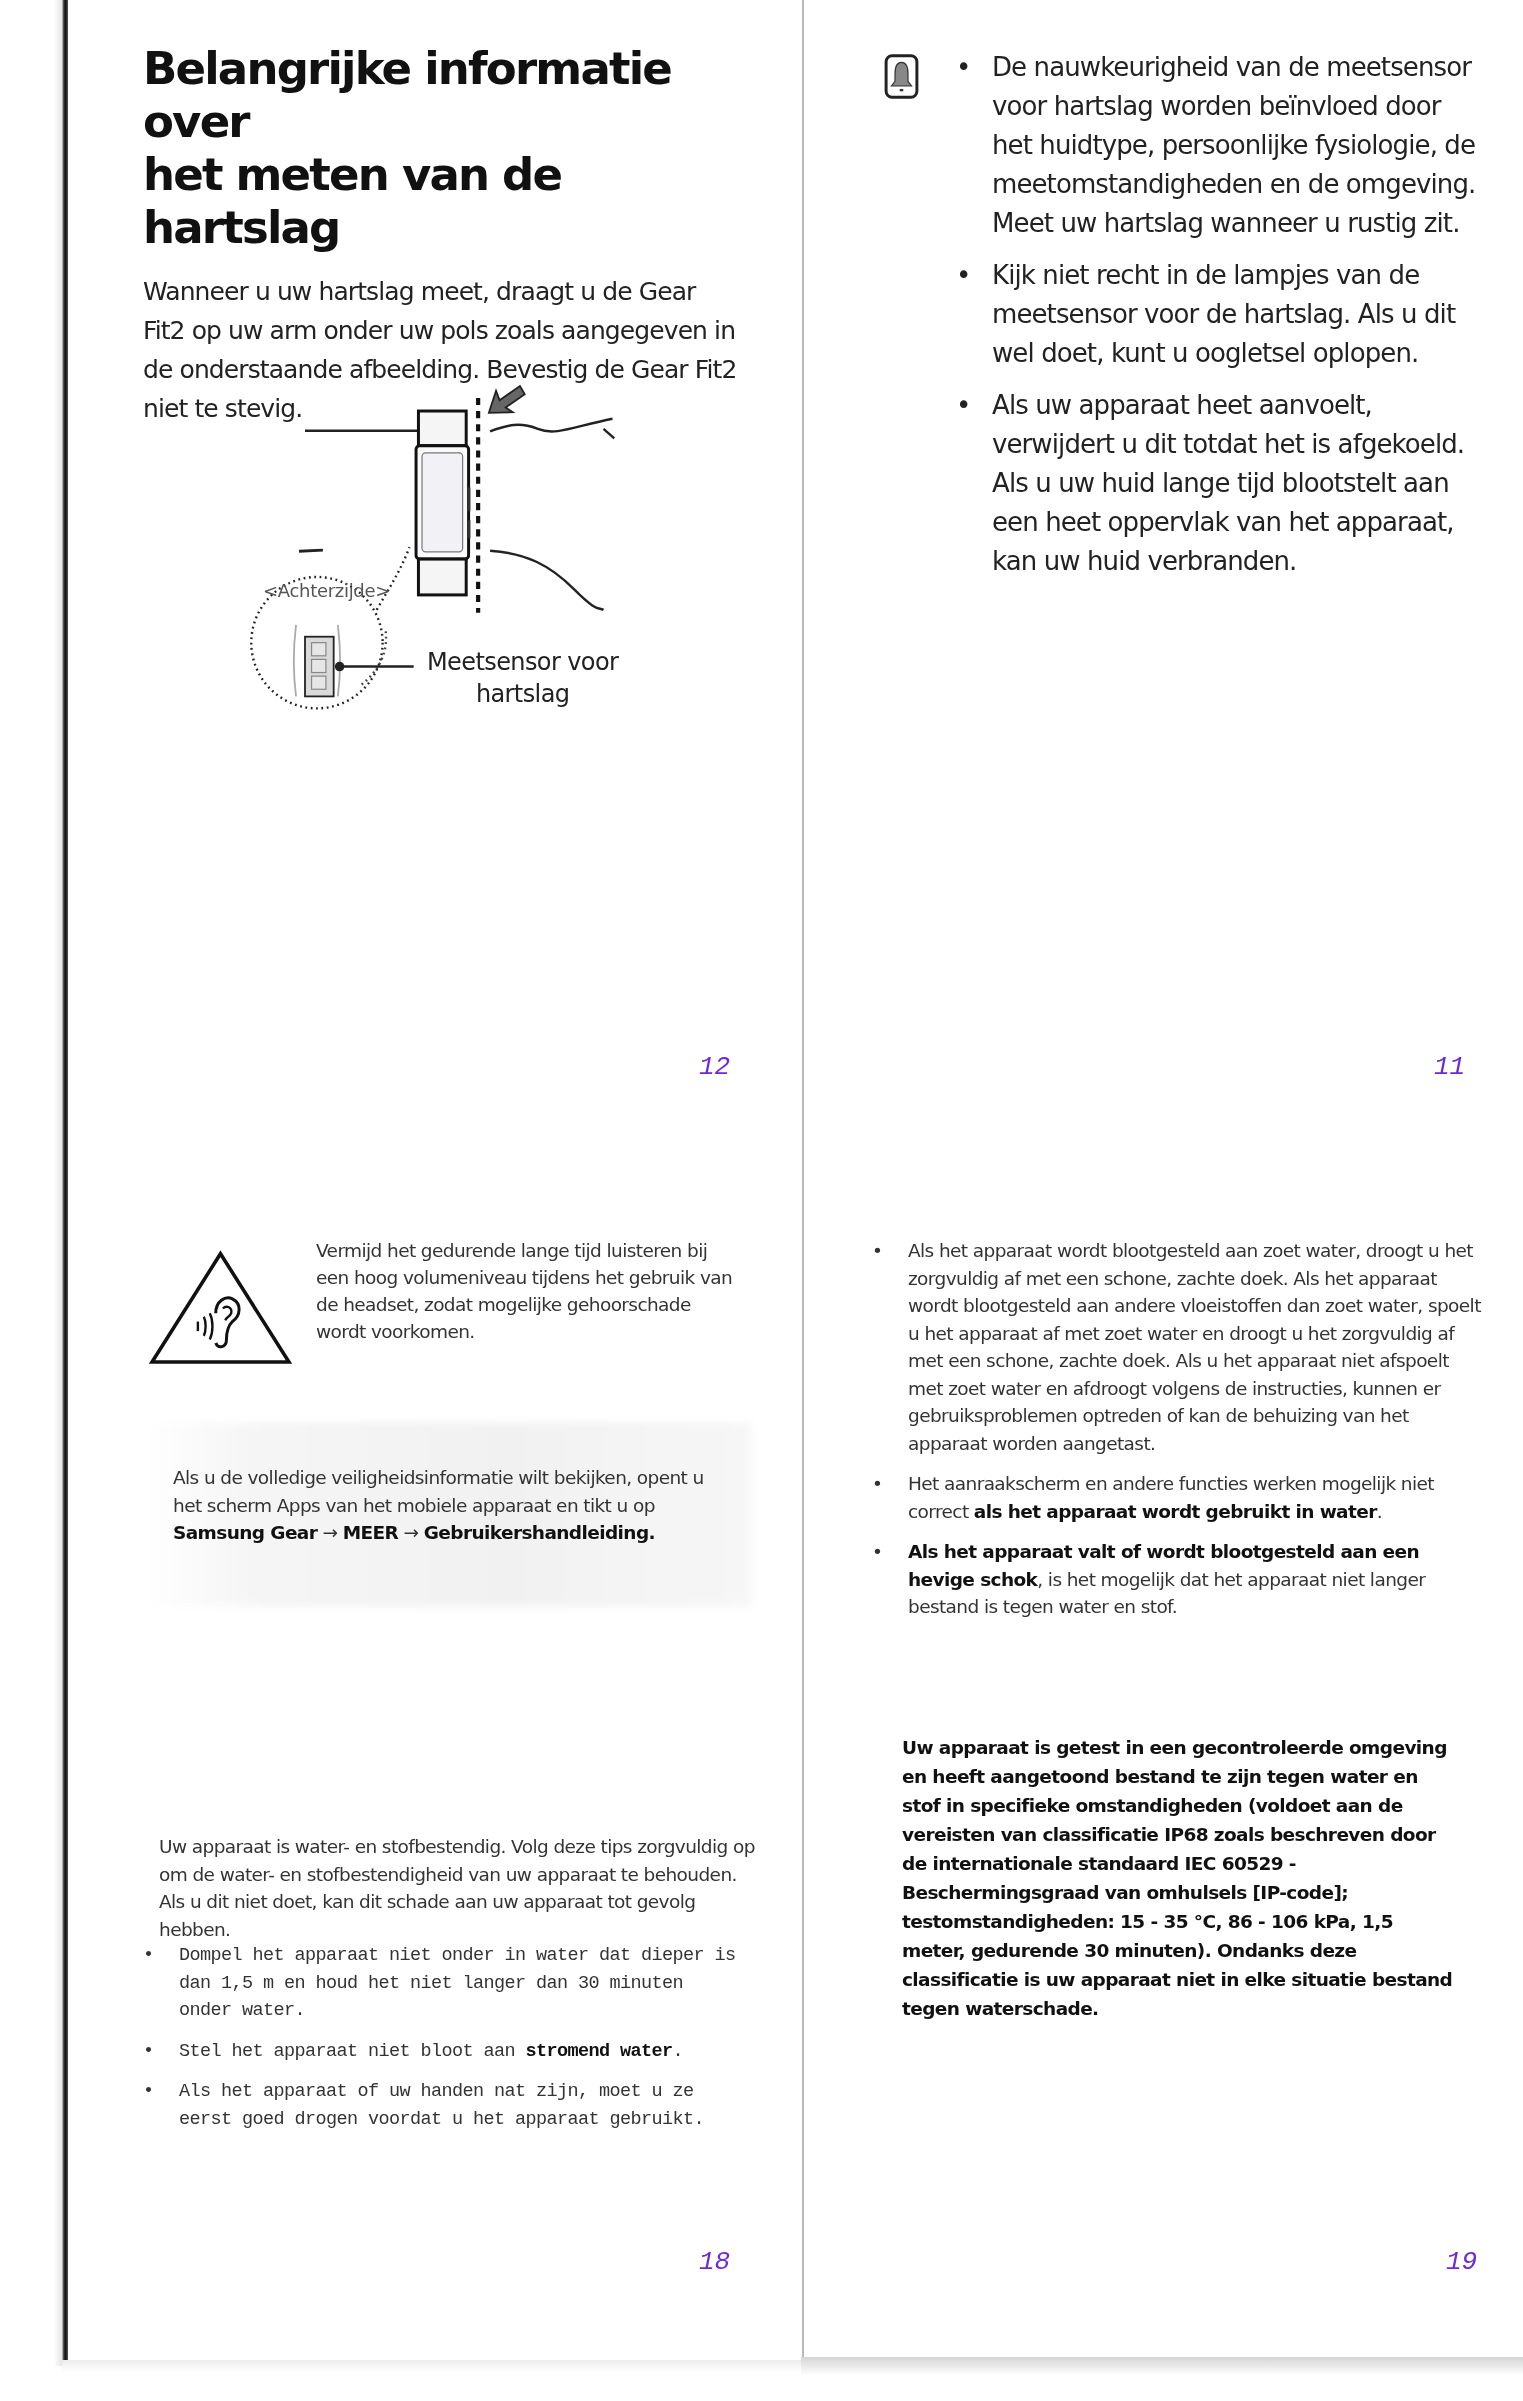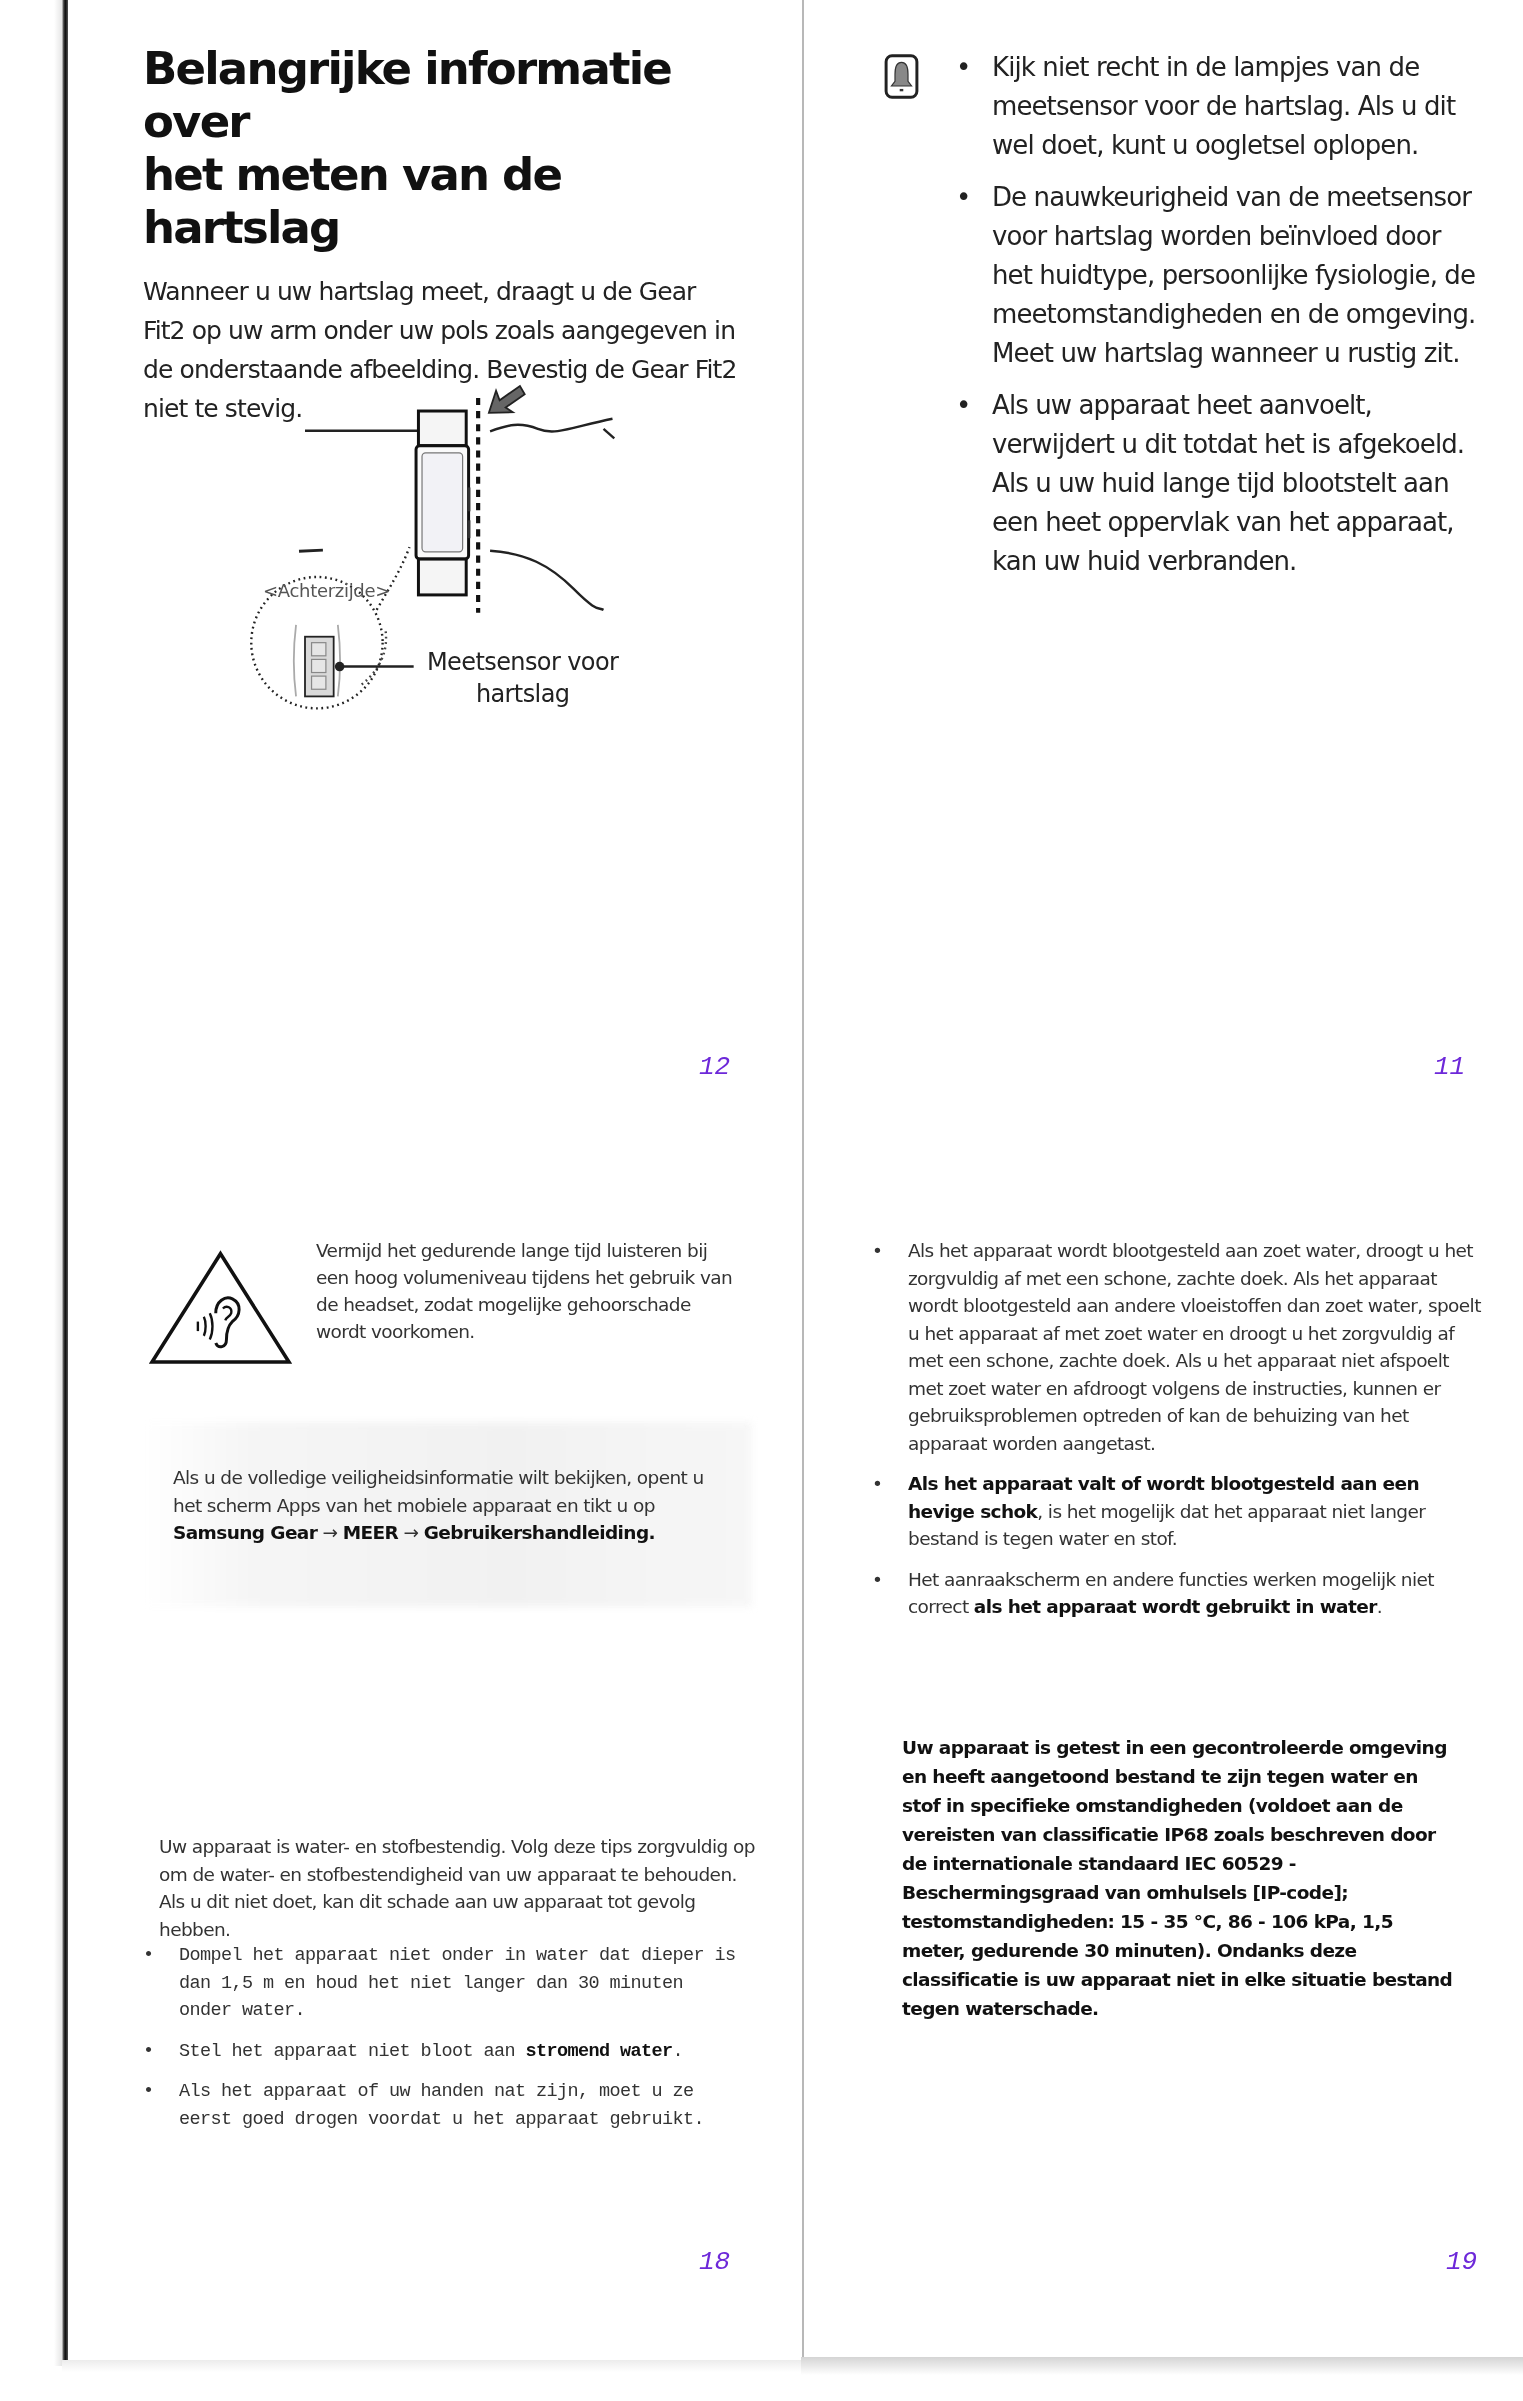--- a/index.html
+++ b/index.html
@@ -172,22 +172,22 @@
   <div class="pagenum" style="left:556px; top:1010px;">12</div>
 </section>
 
 <section class="page p13">
   <svg class="note-icon" viewBox="0 0 58 76">
     <rect x="3" y="3" width="52" height="70" rx="10" fill="#fff" stroke="#222" stroke-width="5"></rect>
     <path d="M29 14 C 20 14, 18 24, 18 34 L 18 46 L 12 54 L 46 54 L 40 46 L 40 34 C 40 24, 38 14, 29 14 Z" fill="#888" stroke="#333" stroke-width="2"></path>
     <rect x="26" y="59" width="6" height="4" fill="#333"></rect>
   </svg>
   <ul class="bullets-lg">
+    <li>De nauwkeurigheid van de meetsensor voor hartslag worden beïnvloed door het huidtype, persoonlijke fysiologie, de meetomstandigheden en de omgeving. Meet uw hartslag wanneer u rustig zit.</li>
     <li>Kijk niet recht in de lampjes van de meetsensor voor de hartslag. Als u dit wel doet, kunt u oogletsel oplopen.</li>
-    <li>De nauwkeurigheid van de meetsensor voor hartslag worden beïnvloed door het huidtype, persoonlijke fysiologie, de meetomstandigheden en de omgeving. Meet uw hartslag wanneer u rustig zit.</li>
     <li>Als uw apparaat heet aanvoelt, verwijdert u dit totdat het is afgekoeld. Als u uw huid lange tijd blootstelt aan een heet oppervlak van het apparaat, kan uw huid verbranden.</li>
   </ul>
   <div class="pagenum" style="left:562px; top:1010px;">11</div>
 </section>
 
 <section class="page p18">
   <svg class="warn-icon" viewBox="0 0 260 210">
     <path d="M130 18 L 245 200 L 15 200 Z" fill="#fff" stroke="#111" stroke-width="6" stroke-linejoin="miter"></path>
     <path d="M122 118 C 122 98, 138 88, 150 94 C 166 102, 164 122, 150 132 C 142 140, 140 150, 140 162 C 140 176, 126 178, 122 168" fill="none" stroke="#111" stroke-width="5"></path>
     <path d="M134 110 C 140 104, 150 108, 148 118 C 146 124, 140 124, 138 130" fill="none" stroke="#111" stroke-width="4"></path>
@@ -207,21 +207,21 @@
     <li><span>Stel het apparaat niet bloot aan </span><b>stromend water</b><span>.</span></li>
     <li><span>Als het apparaat of uw handen nat zijn, moet u ze eerst goed drogen voordat u het apparaat gebruikt.</span></li>
   </ul>
 
   <div class="pagenum" style="left:556px; top:1022px;">18</div>
 </section>
 
 <section class="page p19">
   <ul class="bullets-sm p19-bullets">
     <li><span>Als het apparaat wordt blootgesteld aan zoet water, droogt u het zorgvuldig af met een schone, zachte doek. Als het apparaat wordt blootgesteld aan andere vloeistoffen dan zoet water, spoelt u het apparaat af met zoet water en droogt u het zorgvuldig af met een schone, zachte doek. Als u het apparaat niet afspoelt met zoet water en afdroogt volgens de instructies, kunnen er gebruiksproblemen optreden of kan de behuizing van het apparaat worden aangetast.</span></li>
+    <li><span>Het aanraakscherm en andere functies werken mogelijk niet correct </span><b>als het apparaat wordt gebruikt in water</b><span>.</span></li>
     <li><b>Als het apparaat valt of wordt blootgesteld aan een hevige schok</b><span>, is het mogelijk dat het apparaat niet langer bestand is tegen water en stof.</span></li>
-    <li><span>Het aanraakscherm en andere functies werken mogelijk niet correct </span><b>als het apparaat wordt gebruikt in water</b><span>.</span></li>
   </ul>
 
   <p class="ip-box">Uw apparaat is getest in een gecontroleerde omgeving en heeft aangetoond bestand te zijn tegen water en stof in specifieke omstandigheden (voldoet aan de vereisten van classificatie IP68 zoals beschreven door de internationale standaard IEC 60529 - Beschermingsgraad van omhulsels [IP-code]; testomstandigheden: 15 - 35 °C, 86 - 106 kPa, 1,5 meter, gedurende 30 minuten). Ondanks deze classificatie is uw apparaat niet in elke situatie bestand tegen waterschade.</p>
 
   <div class="pagenum" style="left:574px; top:1022px;">19</div>
 </section>
 
 
 </body></html>

